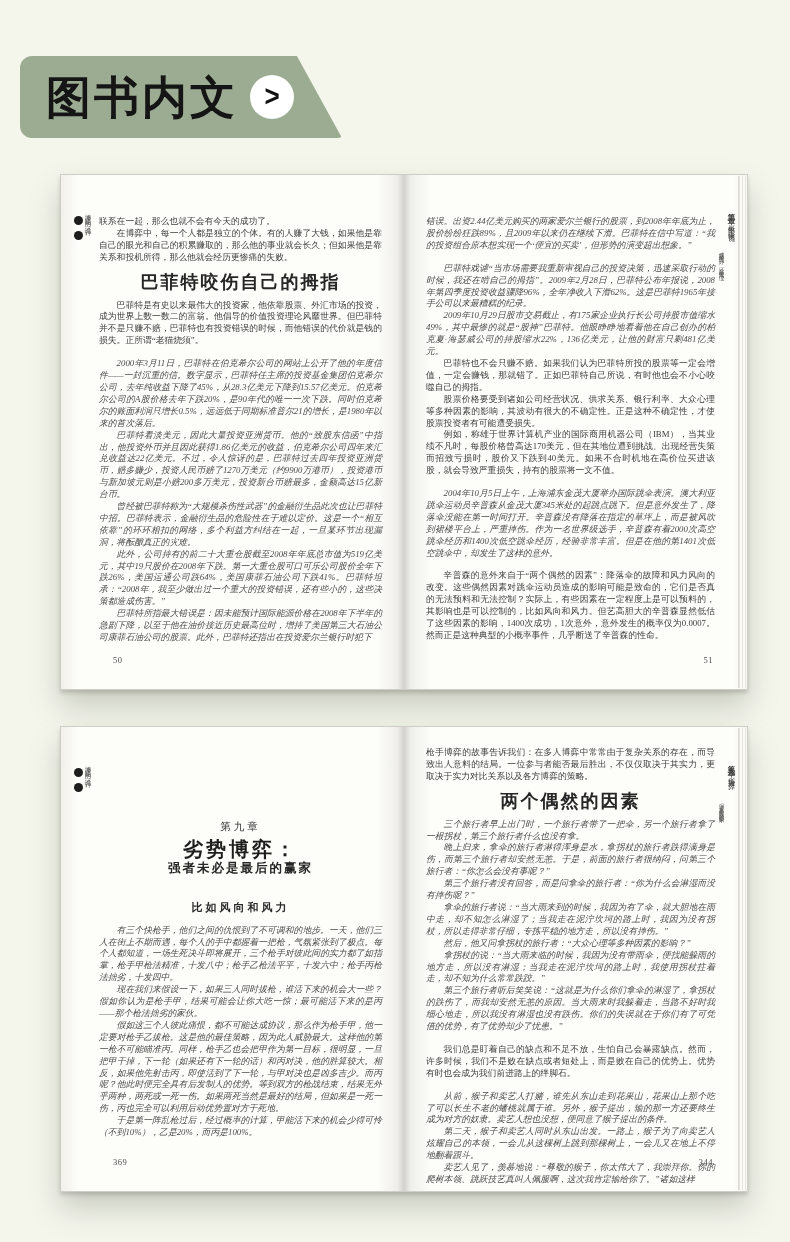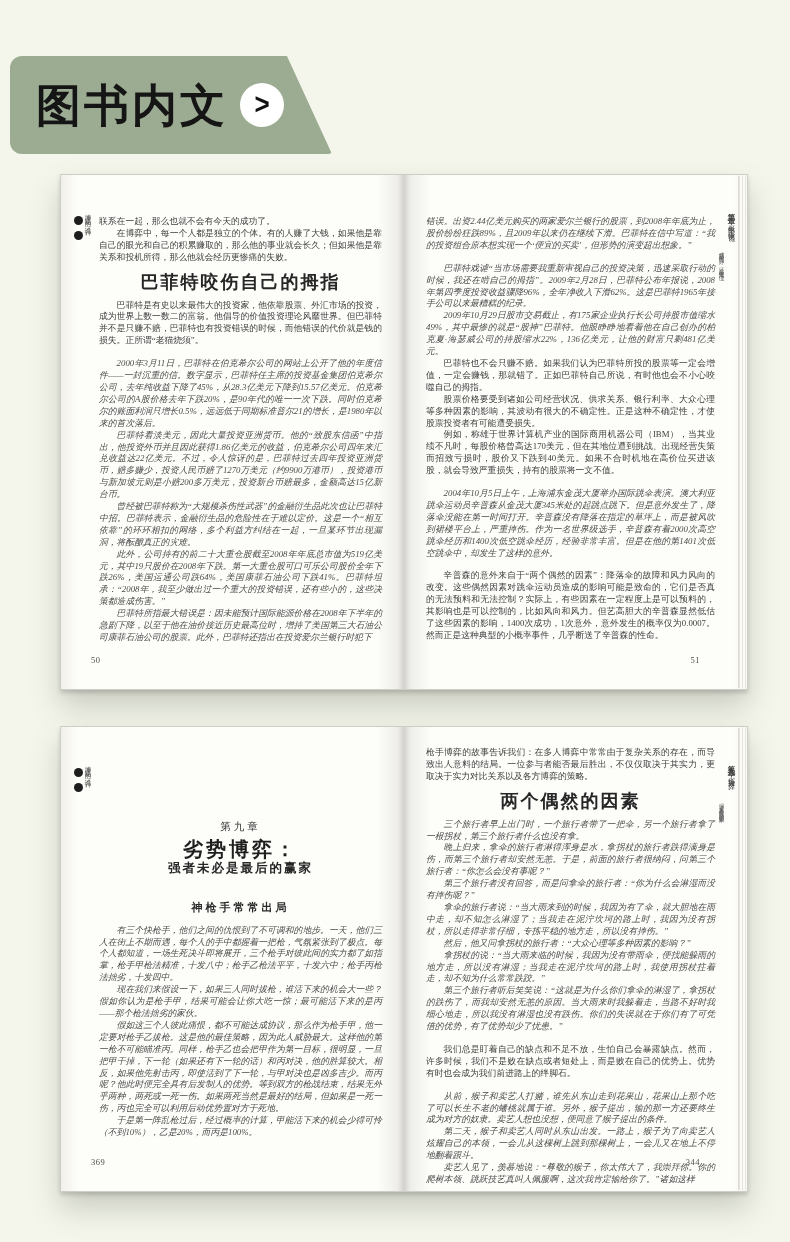--- a/index.html
+++ b/index.html
@@ -7,22 +7,22 @@
   body {
     width:790px; height:1242px;
     background:#f4f6ec;
     position:relative;
     font-family:"Liberation Serif","DejaVu Serif",serif;
     overflow:hidden;
   }
 
   
   .badge-wrap {
-    position:absolute; left:10px; top:56px;
-    width:322px; height:98px;
+    position:absolute; left:20px; top:56px;
+    width:322px; height:82px;
     border-radius:12px 4px 4px 12px;
     overflow:hidden;
   }
   .badge {
     width:100%; height:100%;
     background:#9cac92;
     clip-path:polygon(0 0, 86% 0, 100% 100%, 0 100%);
     display:flex; align-items:center;
     padding-left:26px;
   }
@@ -95,21 +95,21 @@
     text-indent:0; text-align:center; font-weight:700; font-size:20px;
     letter-spacing:3px; margin-top:11px; color:#1e1e1e;
     font-family:"Liberation Sans","DejaVu Sans",sans-serif;
   }
   .b-chapsub { text-indent:0; text-align:center; font-weight:700; font-size:12.5px; letter-spacing:2px; margin-top:7px; color:#262626; }
   .b-section { text-indent:0; text-align:center; font-weight:700; font-size:11px; letter-spacing:3px; margin:27px 0 11px; color:#2a2a2a; }
 
   .page-number {
     position:absolute; bottom:24px; font-size:8.5px; color:#4c4c4c; letter-spacing:.5px;
   }
-  .pn-left { left:30px; } .pn-right { right:47px; }
+  .pn-left { left:52px; } .pn-right { right:34px; }
 
   
   .vstrip {
     position:absolute; writing-mode:vertical-rl;
     color:#4e4e4e; pointer-events:none;
   }
   .left-strip { left:13px; top:34px; font-size:6.5px; letter-spacing:2px; }
   .cbadges { display:block; margin-top:5px; letter-spacing:0; }
   .cbadge {
     display:inline-flex; width:9px; height:9px; border-radius:50%;
@@ -187,21 +187,21 @@
         <span>博弈论的“诡计”</span>
         <span class="cbadges">
           <span class="cbadge">全</span>
           <span class="cbadge">集</span>
         </span>
       </div>
       <div class="content pl-content">
           <div class="b b-chapnum">第九章</div>
           <div class="b b-chaptitle">劣势博弈：</div>
           <div class="b b-chapsub">强者未必是最后的赢家</div>
-          <div class="b b-section">神枪手常常出局</div>
+          <div class="b b-section">比如风向和风力</div>
           <div class="b b-story">有三个快枪手，他们之间的仇恨到了不可调和的地步。一天，他们三人在街上不期而遇，每个人的手中都握着一把枪，气氛紧张到了极点。每个人都知道，一场生死决斗即将展开，三个枪手对彼此间的实力都了如指掌，枪手甲枪法精准，十发八中；枪手乙枪法平平，十发六中；枪手丙枪法拙劣，十发四中。</div>
           <div class="b b-story">现在我们来假设一下，如果三人同时拔枪，谁活下来的机会大一些？假如你认为是枪手甲，结果可能会让你大吃一惊；最可能活下来的是丙——那个枪法拙劣的家伙。</div>
           <div class="b b-story">假如这三个人彼此痛恨，都不可能达成协议，那么作为枪手甲，他一定要对枪手乙拔枪。这是他的最佳策略，因为此人威胁最大。这样他的第一枪不可能瞄准丙。同样，枪手乙也会把甲作为第一目标，很明显，一旦把甲干掉，下一轮（如果还有下一轮的话）和丙对决，他的胜算较大。相反，如果他先射击丙，即使活到了下一轮，与甲对决也是凶多吉少。而丙呢？他此时便完全具有后发制人的优势。等到双方的枪战结束，结果无外乎两种，两死或一死一伤。如果两死当然是最好的结局，但如果是一死一伤，丙也完全可以利用后动优势置对方于死地。</div>
           <div class="b b-story">于是第一阵乱枪过后，经过概率的计算，甲能活下来的机会少得可怜（不到10%），乙是20%，而丙是100%。</div>
         </div>
       <div class="page-number pn-left">369</div>
     </div>
     <div class="page page-right">
       <div class="content pr-content">
           <div class="b b-cont">枪手博弈的故事告诉我们：在多人博弈中常常由于复杂关系的存在，而导致出人意料的结局。一位参与者能否最后胜出，不仅仅取决于其实力，更取决于实力对比关系以及各方博弈的策略。</div>

